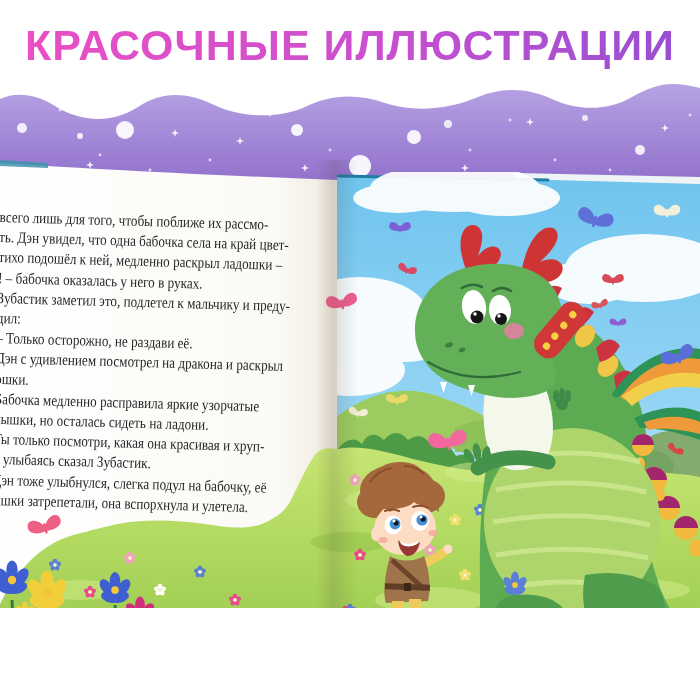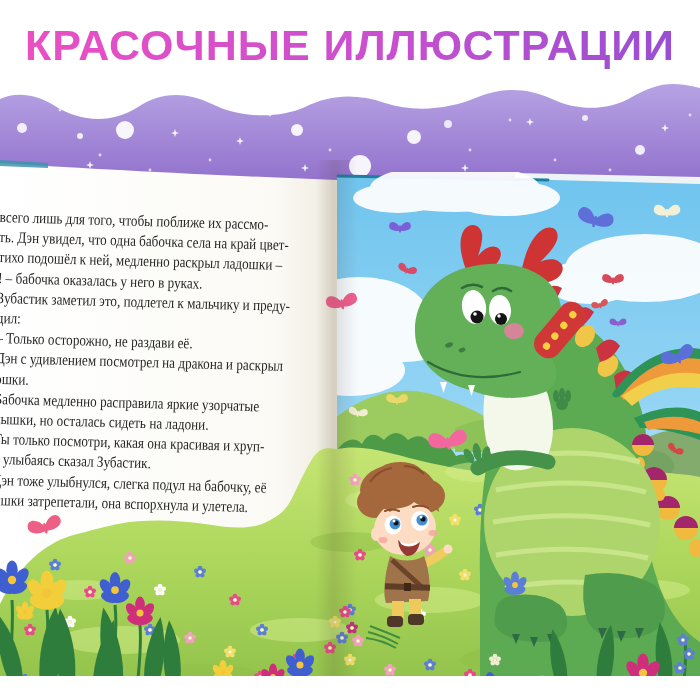--- a/index.html
+++ b/index.html
@@ -1,16 +1,16 @@
 <!DOCTYPE html>
 <html><head>
 <meta charset="utf-8">
 <style>
   html,body{margin:0;padding:0;}
-  .stage{position:relative;width:700px;height:676px;overflow:hidden;background:#fff;font-family:"Liberation Sans",sans-serif;}
+  .stage{position:relative;width:700px;height:608px;overflow:hidden;background:#fff;font-family:"Liberation Sans",sans-serif;}
   .banner{position:absolute;left:0;top:0;width:700px;height:200px;
     background:linear-gradient(180deg,#cdbfee 0%,#b4a0e2 45%,#8f6ecb 95%);}
   .banner svg{position:absolute;left:0;top:0;}
   .banner-title{position:absolute;left:0;top:22px;width:700px;text-align:center;
     font-size:43px;font-weight:bold;letter-spacing:1px;line-height:1.1;
     background:linear-gradient(90deg,#ea4fc4 5%,#c94fd0 55%,#9a4fd2 95%);
     -webkit-background-clip:text;background-clip:text;color:transparent;
     font-family:"Liberation Sans",sans-serif;}
   .book{position:absolute;left:0;top:160px;width:700px;height:540px;}
   .book>svg{position:absolute;left:0;top:0;}

